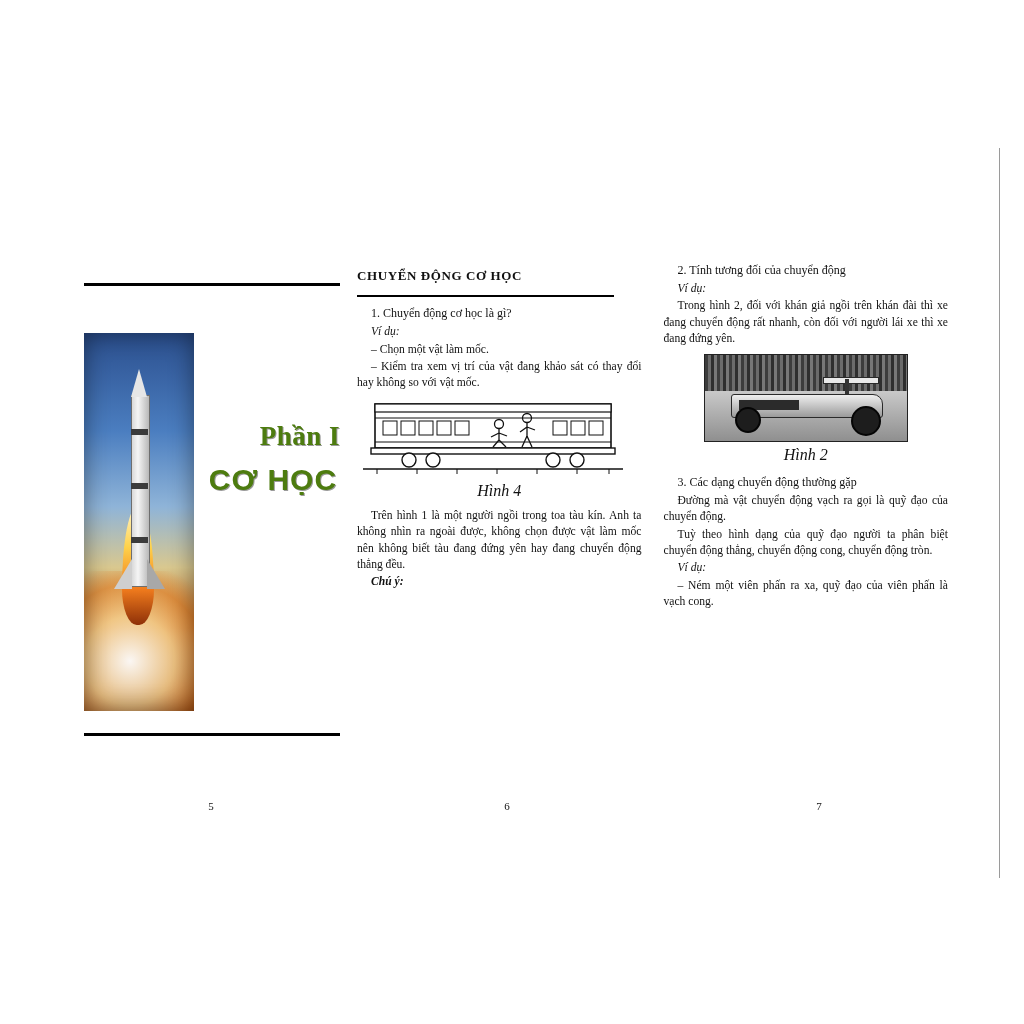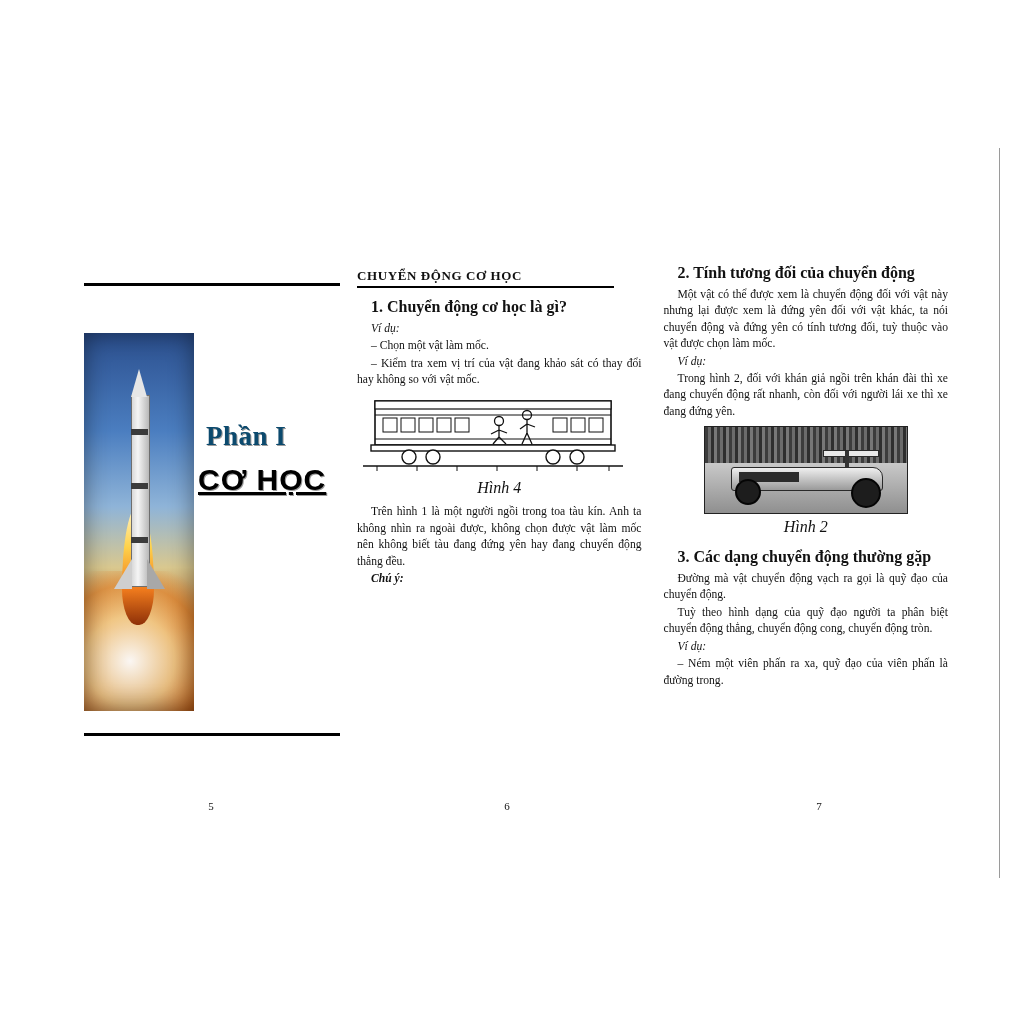--- a/index.html
+++ b/index.html
@@ -85,64 +85,63 @@
   }
   .fin-l{left:30px;border-right:18px solid #cfcfcf;}
   .fin-r{left:63px;border-left:18px solid #a8a8a8;}
   .art-shadow{
     position:absolute;inset:0;
     box-shadow:inset 0 0 24px rgba(0,0,0,.45);
   }
   .part-title{
     position:absolute;left:128px;top:166px;
     width:134px;
-    text-align:left;
+    text-align:right;
     font-family:"Liberation Serif", serif;
     font-weight:bold;
     font-size:27px;
     letter-spacing:.5px;
-    color:#0c4a6e;
+    color:#4d7c0f;
     text-shadow:1px 1px 0 #9a9a9a;
   }
   .part-sub{
     position:absolute;left:120px;top:208px;
     width:150px;
-    text-align:left;
+    text-align:center;
     font-family:"Liberation Sans", sans-serif;
     font-weight:bold;
     font-size:30px;
     letter-spacing:1px;
-    color:#000000;
+    color:#4d7c0f;
     text-shadow:1px 1px 0 #9a9a9a;
-    text-decoration:underline;
   }
 
   
   .page6,.page7{
     width:290px;
     position:relative;
     font-size:11.6px;
     line-height:1.42;
     text-align:justify;
   }
   .page6{margin-left:18px;}
   .page7{margin-left:22px;}
 
   .chap-title{
     font-weight:bold;
     font-size:13px;
     letter-spacing:.6px;
-    margin:12px 0 1px 0;
+    margin:12px 0 10px 0;
   }
   .chap-rule{
     height:1.6px;background:#000;margin-bottom:8px;width:257px;
   }
   h3.sec{
-    font-size:16px;
-    font-weight:bold;
+    font-size:12px;
+    font-weight:normal;
     margin:7px 0 2px 0;
     text-indent:14px;
   }
   p{margin:0 0 1px 0;text-indent:14px;}
   .it{font-style:italic;}
   .itb{font-style:italic;font-weight:bold;}
   .dash{text-indent:14px;}
 
   
   .fig-train{
@@ -286,21 +285,20 @@
         </svg>
       </div>
       <p class="caption">Hình 4</p>
 
       <p>Trên hình 1 là một người ngồi trong toa tàu kín. Anh ta không nhìn ra ngoài được, không chọn được vật làm mốc nên không biết tàu đang đứng yên hay đang chuyển động thẳng đều.</p>
       <p class="itb">Chú ý:</p>
     </div>
 
     <div class="page7">
       <h3 class="sec">2. Tính tương đối của chuyển động</h3>
-      <p>Một vật có thể được xem là chuyển động đối với vật này nhưng lại được xem là đứng yên đối với vật khác, ta nói chuyển động và đứng yên có tính tương đối, tuỳ thuộc vào vật được chọn làm mốc.</p>
 
       <p class="it">Ví dụ:</p>
       <p>Trong hình 2, đối với khán giả ngồi trên khán đài thì xe đang chuyển động rất nhanh, còn đối với người lái xe thì xe đang đứng yên.</p>
 
       <div class="fig-car">
         <div class="crowd"></div>
         <div class="trackbg"></div>
         <div class="wing"></div>
         <div class="wingpost"></div>
         <div class="carbody"></div>
@@ -308,21 +306,21 @@
         <div class="wheel w1"></div>
         <div class="wheel w2"></div>
       </div>
       <p class="caption">Hình 2</p>
 
       <h3 class="sec">3. Các dạng chuyển động thường gặp</h3>
       <p>Đường mà vật chuyển động vạch ra gọi là quỹ đạo của chuyển động.</p>
       <p>Tuỳ theo hình dạng của quỹ đạo người ta phân biệt chuyển động thẳng, chuyển động cong, chuyển động tròn.</p>
 
       <p class="it">Ví dụ:</p>
-      <p class="dash">– Ném một viên phấn ra xa, quỹ đạo của viên phấn là đường trong.</p>
+      <p class="dash">– Ném một viên phấn ra xa, quỹ đạo của viên phấn là vạch cong.</p>
     </div>
 
   </div>
 
   <div class="page-no pn5">5</div>
   <div class="page-no pn6">6</div>
   <div class="page-no pn7">7</div>
 
 </div>
 

